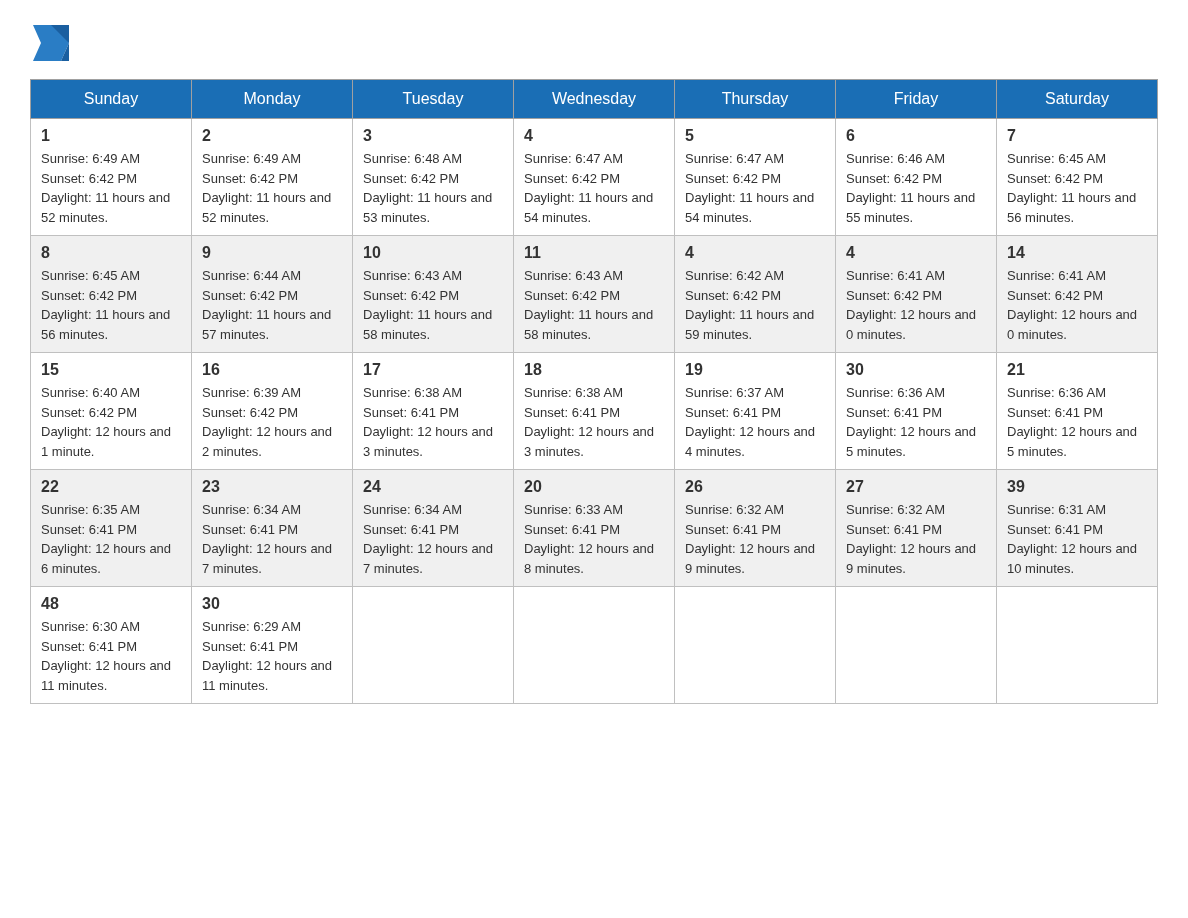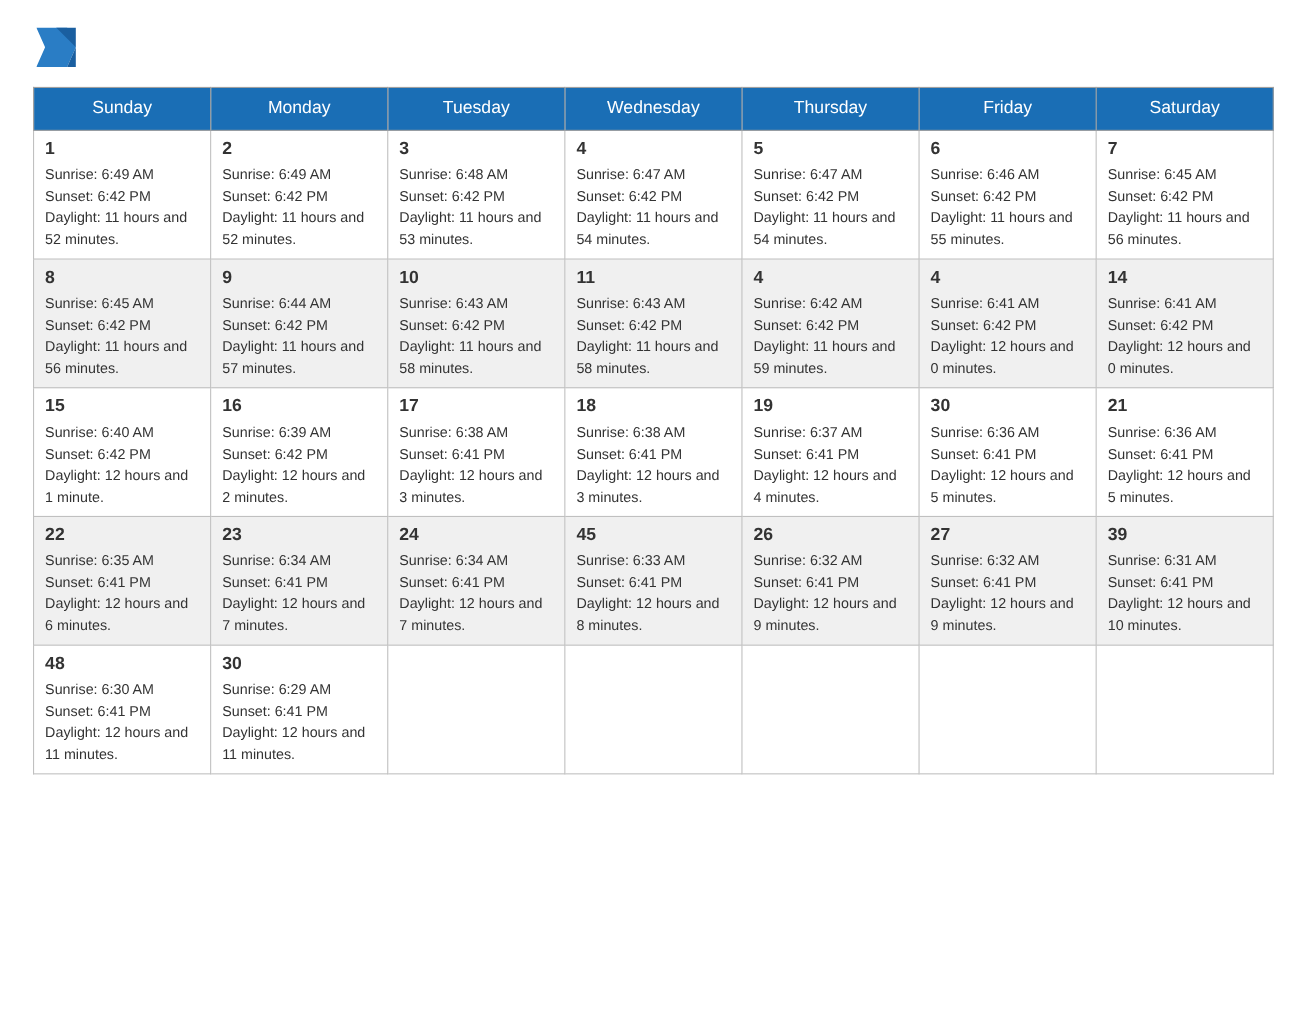--- a/index.html
+++ b/index.html
@@ -323,21 +323,21 @@
       </td>
         <td>
         <span class="day-number">24</span>
         <div class="day-info">
           Sunrise: 6:34 AM<br>
           Sunset: 6:41 PM<br>
           Daylight: 12 hours and 7 minutes.
         </div>
       </td>
         <td>
-        <span class="day-number">45</span>
+        <span class="day-number">20</span>
         <div class="day-info">
           Sunrise: 6:33 AM<br>
           Sunset: 6:41 PM<br>
           Daylight: 12 hours and 8 minutes.
         </div>
       </td>
         <td>
         <span class="day-number">26</span>
         <div class="day-info">
           Sunrise: 6:32 AM<br>

